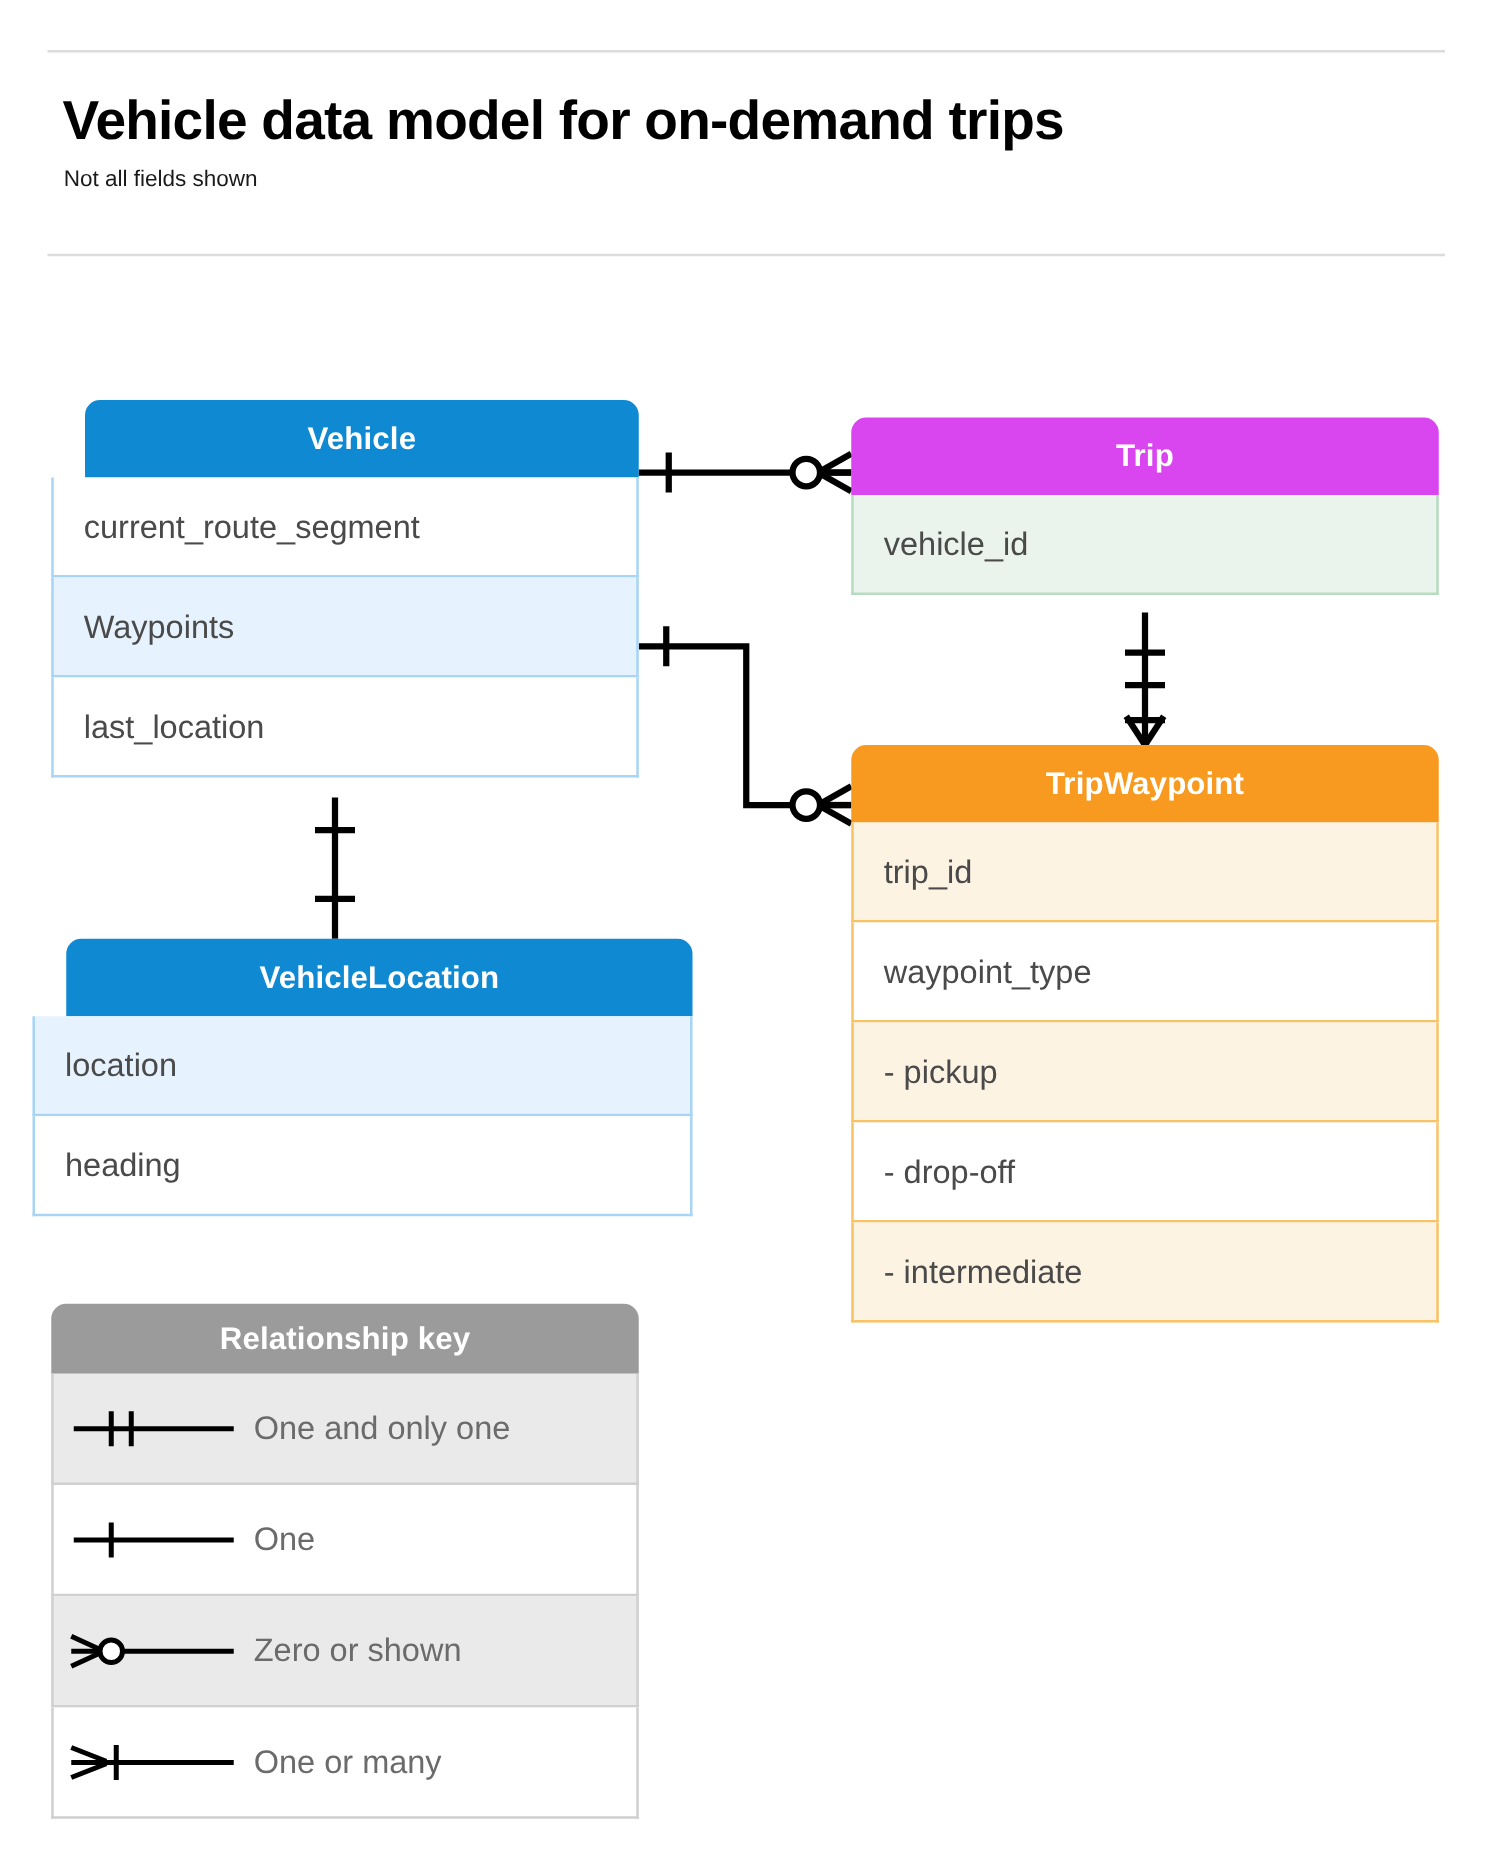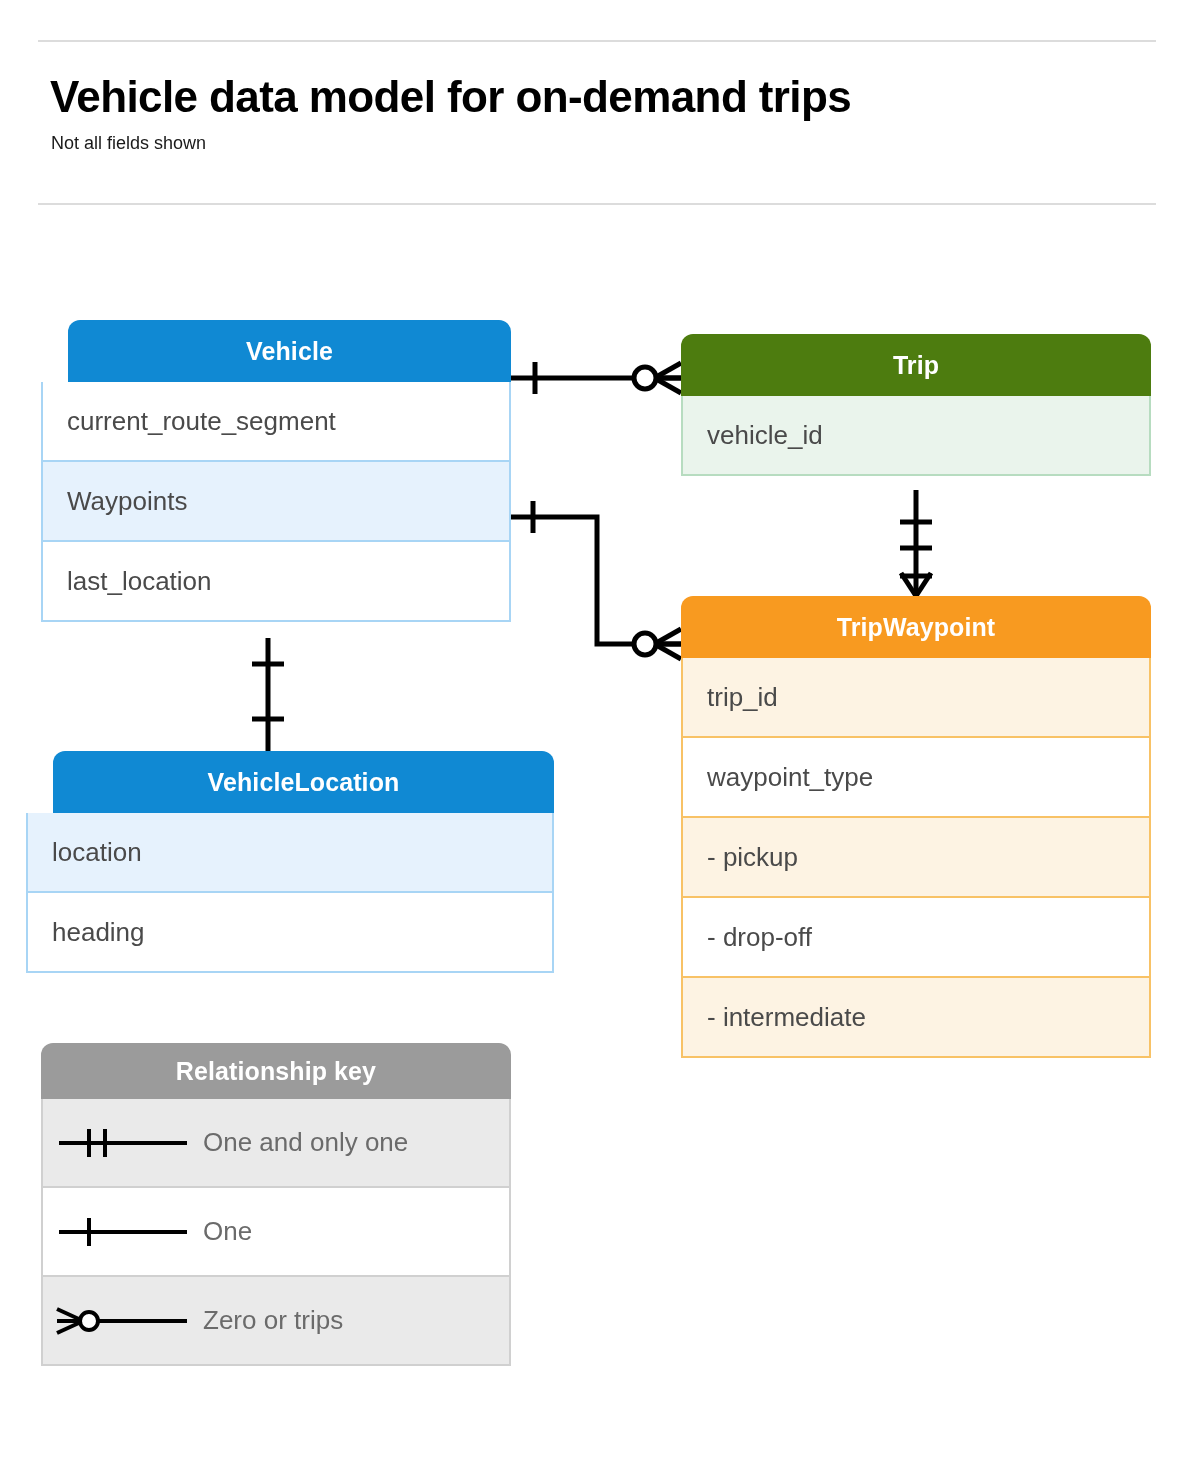--- a/index.html
+++ b/index.html
@@ -70,21 +70,21 @@
     border-bottom: 2px solid;
   }
   .entity-field:first-of-type { border-top: 2px solid; }
 
   
   .t-blue .entity-header { background: #1089d3; margin-left: 27px; }
   .t-blue .entity-field  { border-color: #a8d5f5; background: #ffffff; }
   .t-blue .entity-field.alt { background: #e6f2fd; }
 
   
-  .t-green .entity-header { background: #4d7c0f; text-align: right; }
+  .t-green .entity-header { background: #d946ef; text-align: right; }
   .t-green .entity-field  { border-color: #b7dcc0; background: #ffffff; }
   .t-green .entity-field.alt { background: #eaf4ec; }
 
   
   .t-orange .entity-header { background: #f89a20; }
   .t-orange .entity-field  { border-color: #f8c266; background: #ffffff; }
   .t-orange .entity-field.alt { background: #fdf3e3; }
 
   
   .t-grey .entity-header { background: #9b9b9b; }
@@ -243,16 +243,30 @@
       <svg width="140" height="40" viewBox="0 0 140 40" xmlns="http://www.w3.org/2000/svg">
         <g stroke="#000000" stroke-width="4" fill="none">
           <line x1="44" y1="20" x2="134" y2="20"></line>
           <circle cx="36" cy="20" r="9" fill="#ffffff"></circle>
           <line x1="4" y1="8" x2="28" y2="19"></line>
           <line x1="4" y1="32" x2="28" y2="21"></line>
           <line x1="4" y1="20" x2="27" y2="20"></line>
         </g>
       </svg>
     </div>
-    <div class="legend-label">Zero or trips</div>
-  </div>
-
+    <div class="legend-label">Zero or shown</div>
+  </div>
+
+  <div class="legend-row">
+    <div class="legend-symbol">
+      <svg width="140" height="40" viewBox="0 0 140 40" xmlns="http://www.w3.org/2000/svg">
+        <g stroke="#000000" stroke-width="4" fill="none">
+          <line x1="30" y1="20" x2="134" y2="20"></line>
+          <line x1="40" y1="6" x2="40" y2="34"></line>
+          <line x1="4" y1="8" x2="32" y2="19"></line>
+          <line x1="4" y1="32" x2="32" y2="21"></line>
+          <line x1="4" y1="20" x2="30" y2="20"></line>
+        </g>
+      </svg>
+    </div>
+    <div class="legend-label">One or many</div>
+  </div>
 </div>
 
 </body></html>

